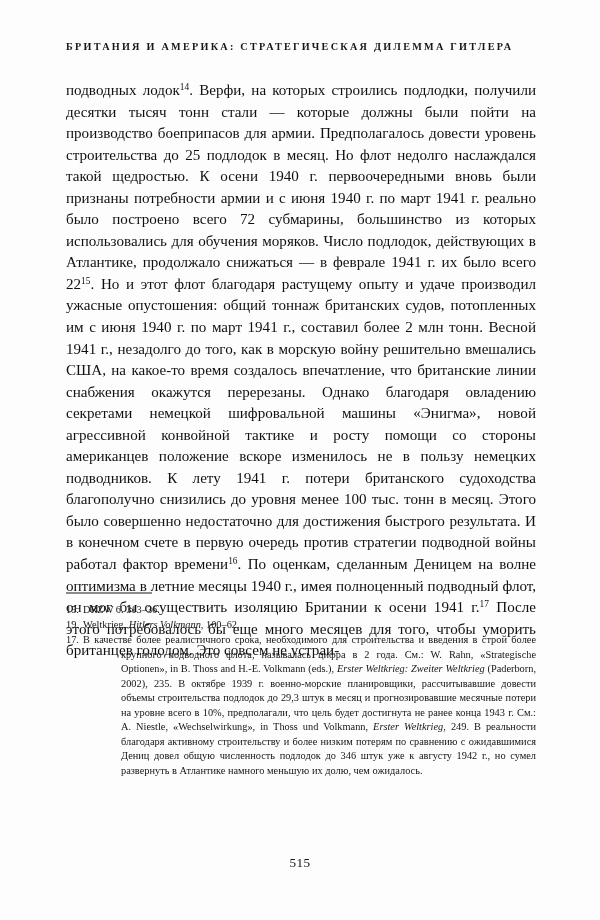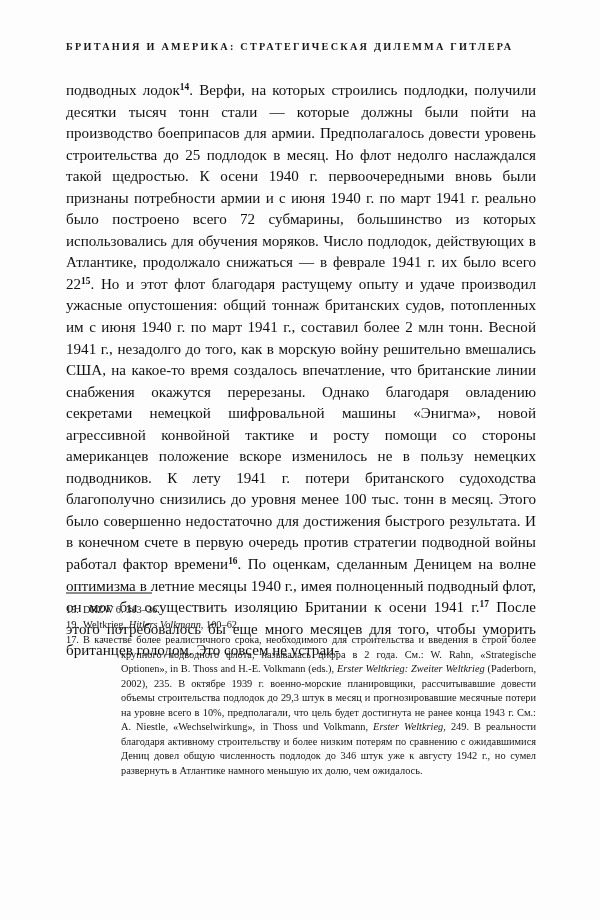--- a/index.html
+++ b/index.html
@@ -53,21 +53,20 @@
     color: #101010;
   }
   .body-text p {
     margin: 0;
     text-indent: 0;
   }
   .body-text sup {
     font-size: 0.62em;
     vertical-align: 0.52em;
     line-height: 0;
-    font-weight: bold;
   }
 
   .fn-rule {
     position: absolute;
     left: 66px;
     top: 592px;
     width: 86px;
     height: 2px;
     background: #8b8b8b;
   }
@@ -122,14 +121,15 @@
   <div class="fn-rule"></div>
 
   <div class="footnotes">
     <div>
         <p class="fn"><span class="num">15.</span><span><span>DRZW 6. 313–36.</span></span></p>
         <p class="fn"><span class="num">19.</span><span><span>Weltkrieg, </span><em>Hitlers Volkmann</em><span>, 100–62.</span></span></p>
         <p class="fn"><span class="num">17.</span><span><span>В качестве более реалистичного срока, необходимого для строительства и введения в строй более крупного подводного флота, называлась цифра в 2 года. См.: W. Rahn, «Strategische Optionen», in B. Thoss and H.-E. Volkmann (eds.), </span><em>Erster Weltkrieg: Zweiter Weltkrieg</em><span> (Paderborn, 2002), 235. В октябре 1939 г. военно-морские планировщики, рассчитывавшие довести объемы строительства подлодок до 29,3 штук в месяц и прогнозировавшие месячные потери на уровне всего в 10%, предполагали, что цель будет достигнута не ранее конца 1943 г. См.: A. Niestle, «Wechselwirkung», in Thoss und Volkmann, </span><em>Erster Weltkrieg</em><span>, 249. В реальности благодаря активному строительству и более низким потерям по сравнению с ожидавшимися Дениц довел общую численность подлодок до 346 штук уже к августу 1942 г., но сумел развернуть в Атлантике намного меньшую их долю, чем ожидалось.</span></span></p>
       </div>
   </div>
 
+  <div class="folio">515</div>
 
 </div>
 
 </body></html>

